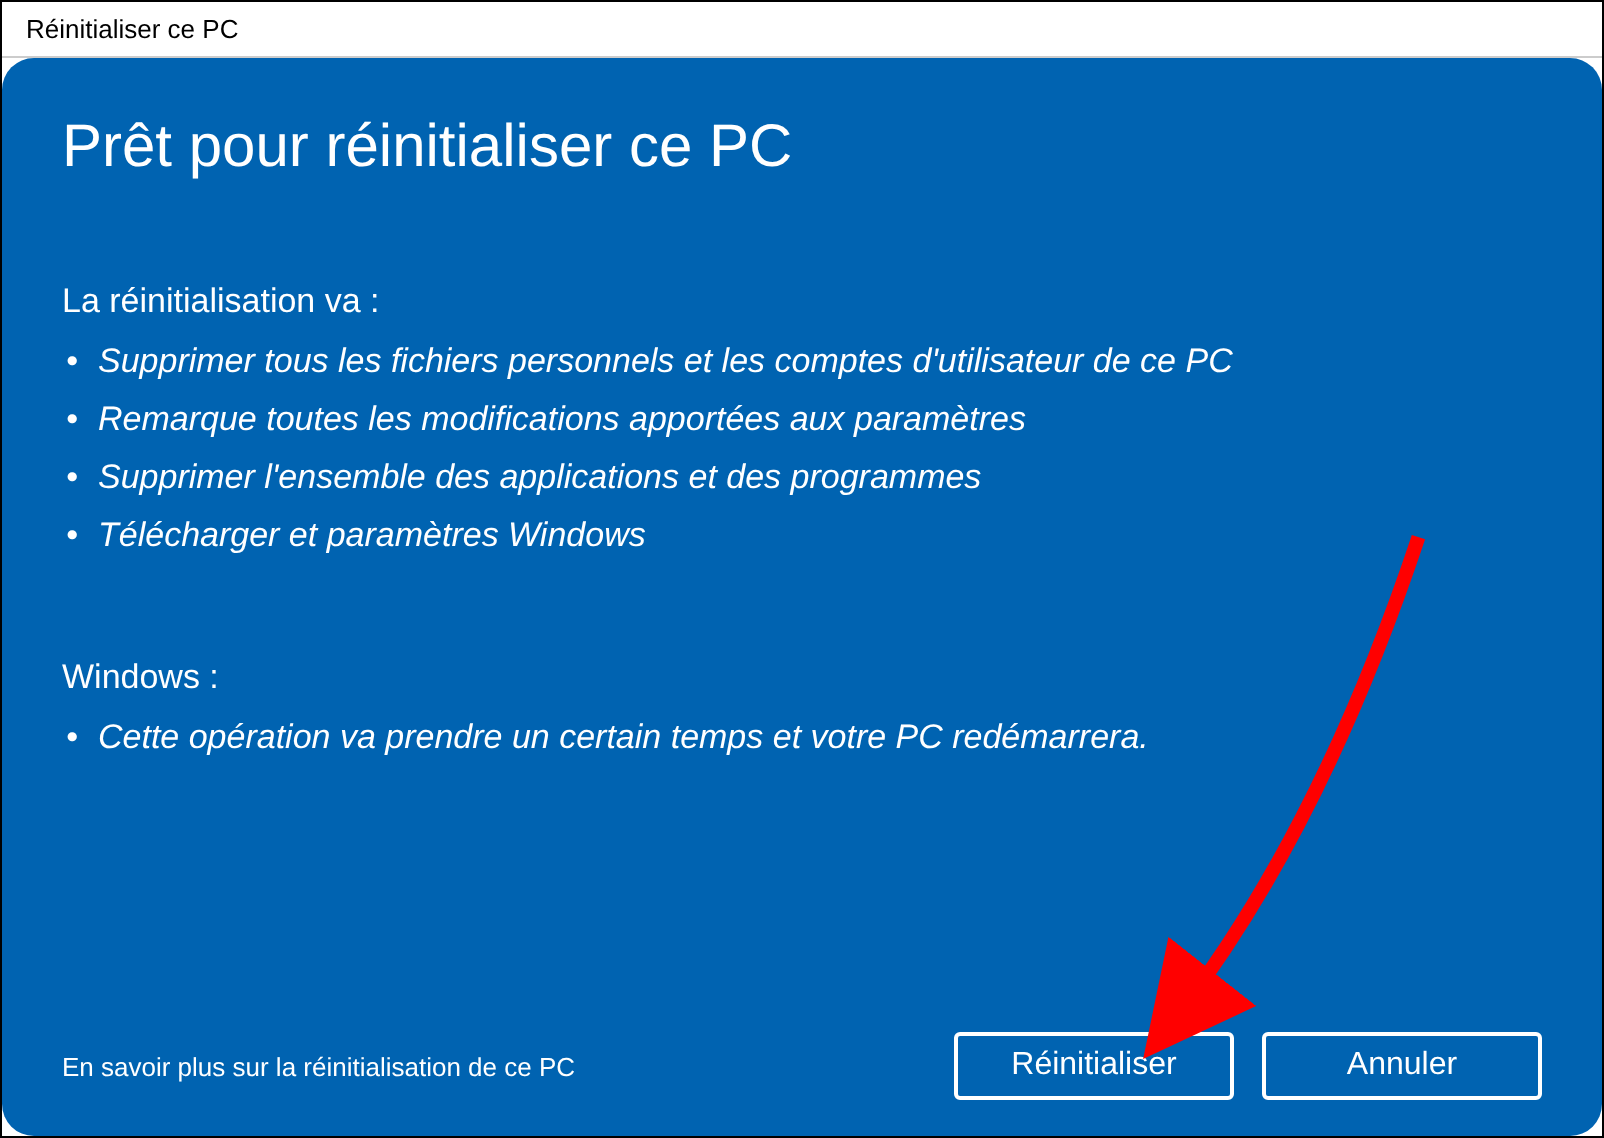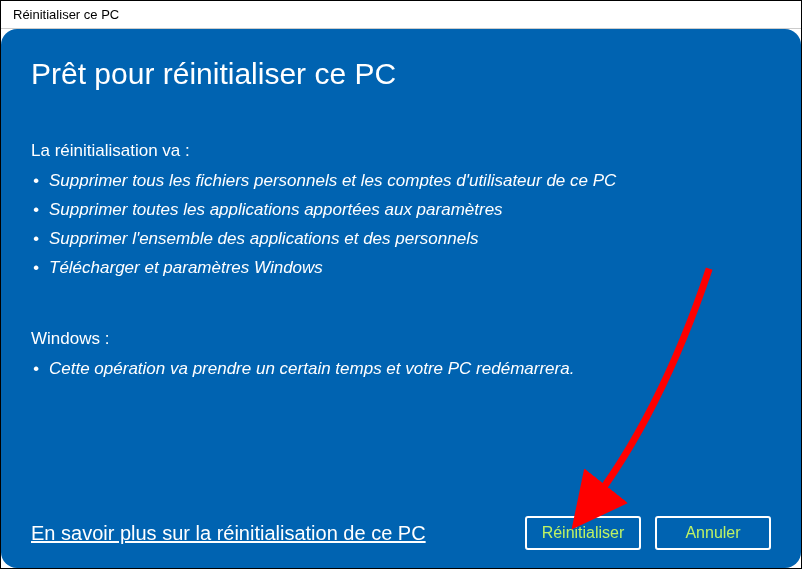--- a/index.html
+++ b/index.html
@@ -67,34 +67,33 @@
       top: 0;
     }
     .footer {
       margin-top: auto;
       display: flex;
       align-items: center;
       justify-content: space-between;
       gap: 16px;
     }
     .learn-more {
-      font-size: 20px;
-      text-decoration: underline;
+      font-size: 13px;
     }
     .buttons {
       display: flex;
       gap: 14px;
     }
     .btn {
       background: transparent;
       border: 2px solid #fff;
-      color: #bef264;
+      color: #ffffff;
       font-size: 16px;
       padding: 6px 0;
-      width: 116px;
+      width: 140px;
       text-align: center;
       border-radius: 3px;
       cursor: pointer;
       font-family: inherit;
     }
     
     .arrow-svg {
       position: absolute;
       pointer-events: none;
       top: 0;
@@ -113,22 +112,22 @@
   </div>
 
   <div class="content">
 
     <h1 class="heading">Prêt pour réinitialiser ce PC</h1>
 
     <div>
       <div class="subheading">La réinitialisation va :</div>
       <ul class="bullets">
         <li>Supprimer tous les fichiers personnels et les comptes d'utilisateur de ce PC</li>
-        <li>Supprimer toutes les applications apportées aux paramètres</li>
-        <li>Supprimer l'ensemble des applications et des personnels</li>
+        <li>Remarque toutes les modifications apportées aux paramètres</li>
+        <li>Supprimer l'ensemble des applications et des programmes</li>
         <li>Télécharger et paramètres Windows</li>
       </ul>
     </div>
 
     <div>
       <div class="subheading">Windows :</div>
       <ul class="bullets">
         <li>Cette opération va prendre un certain temps et votre PC redémarrera.</li>
       </ul>
     </div>

